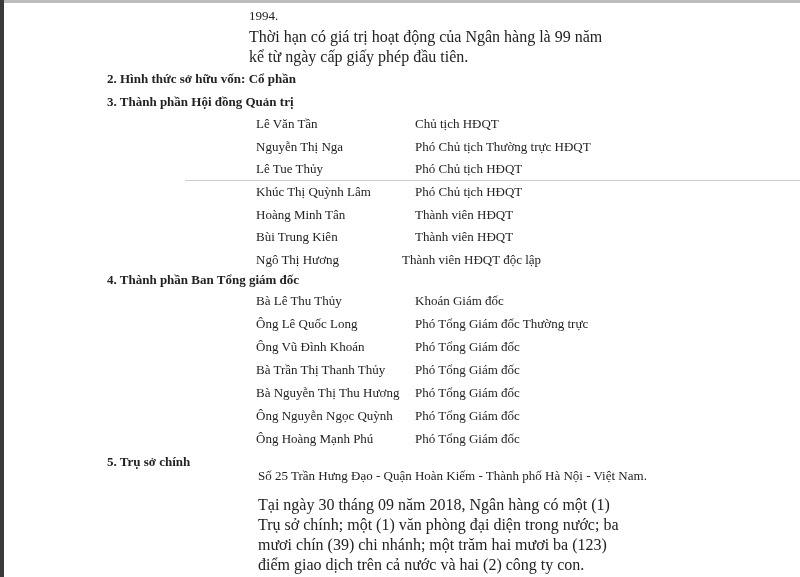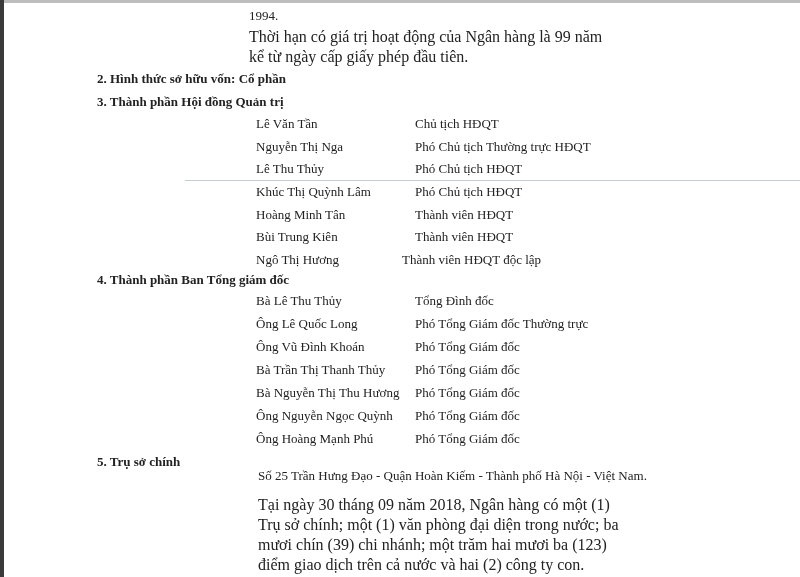--- a/index.html
+++ b/index.html
@@ -16,21 +16,21 @@
     }
     .top-border {
       position: absolute; left: 0; top: 0; width: 800px; height: 3px;
       background: #bdbdbd;
     }
     .fold-line {
       position: absolute; left: 185px; top: 180px; width: 615px; height: 1px;
       background: #c8ccd6;
     }
     .t { position: absolute; font-size: 13px; white-space: nowrap; }
-    .b { font-weight: bold; }
+    .b { font-weight: bold; margin-left: 10px; }
     .para { position: absolute; font-size: 16px; line-height: 20px; }
   </style>
 </head>
 <body>
 
 <div class="top-border"></div>
 <div class="left-border"></div>
 <div class="fold-line"></div>
 
 <div class="t" style="left:249px;top:8px;">1994.</div>
@@ -40,41 +40,41 @@
 
 <div class="t b" style="left:97px;top:94px;">3. Thành phần Hội đồng Quản trị</div>
 
 <div>
   <div class="t" style="left:256px;top:116px;">Lê Văn Tần</div>
   <div class="t" style="left:415px;top:116px;">Chủ tịch HĐQT</div>
 
   <div class="t" style="left:256px;top:139px;">Nguyễn Thị Nga</div>
   <div class="t" style="left:415px;top:139px;">Phó Chủ tịch Thường trực HĐQT</div>
 
-  <div class="t" style="left:256px;top:161px;">Lê Thu Thủy</div>
+  <div class="t" style="left:256px;top:161px;">Lê Tue Thủy</div>
   <div class="t" style="left:415px;top:161px;">Phó Chủ tịch HĐQT</div>
 
   <div class="t" style="left:256px;top:184px;">Khúc Thị Quỳnh Lâm</div>
   <div class="t" style="left:415px;top:184px;">Phó Chủ tịch HĐQT</div>
 
   <div class="t" style="left:256px;top:207px;">Hoàng Minh Tân</div>
   <div class="t" style="left:415px;top:207px;">Thành viên HĐQT</div>
 
   <div class="t" style="left:256px;top:229px;">Bùi Trung Kiên</div>
   <div class="t" style="left:415px;top:229px;">Thành viên HĐQT</div>
 
   <div class="t" style="left:256px;top:252px;">Ngô Thị Hương</div>
   <div class="t" style="left:402px;top:252px;">Thành viên HĐQT độc lập</div>
 </div>
 
 <div class="t b" style="left:97px;top:272px;">4. Thành phần Ban Tổng giám đốc</div>
 
 <div>
   <div class="t" style="left:256px;top:293px;">Bà Lê Thu Thủy</div>
-  <div class="t" style="left:415px;top:293px;">Tổng Đình đốc</div>
+  <div class="t" style="left:415px;top:293px;">Khoán Giám đốc</div>
 
   <div class="t" style="left:256px;top:316px;">Ông Lê Quốc Long</div>
   <div class="t" style="left:415px;top:316px;">Phó Tổng Giám đốc Thường trực</div>
 
   <div class="t" style="left:256px;top:339px;">Ông Vũ Đình Khoán</div>
   <div class="t" style="left:415px;top:339px;">Phó Tổng Giám đốc</div>
 
   <div class="t" style="left:256px;top:362px;">Bà Trần Thị Thanh Thủy</div>
   <div class="t" style="left:415px;top:362px;">Phó Tổng Giám đốc</div>
 

